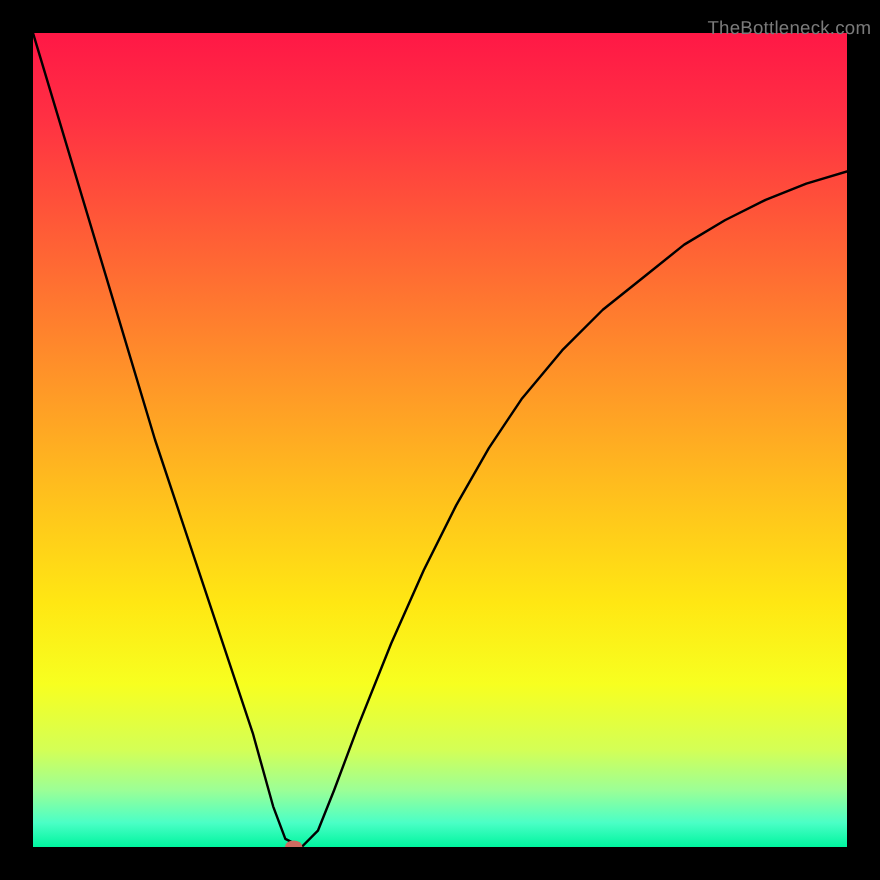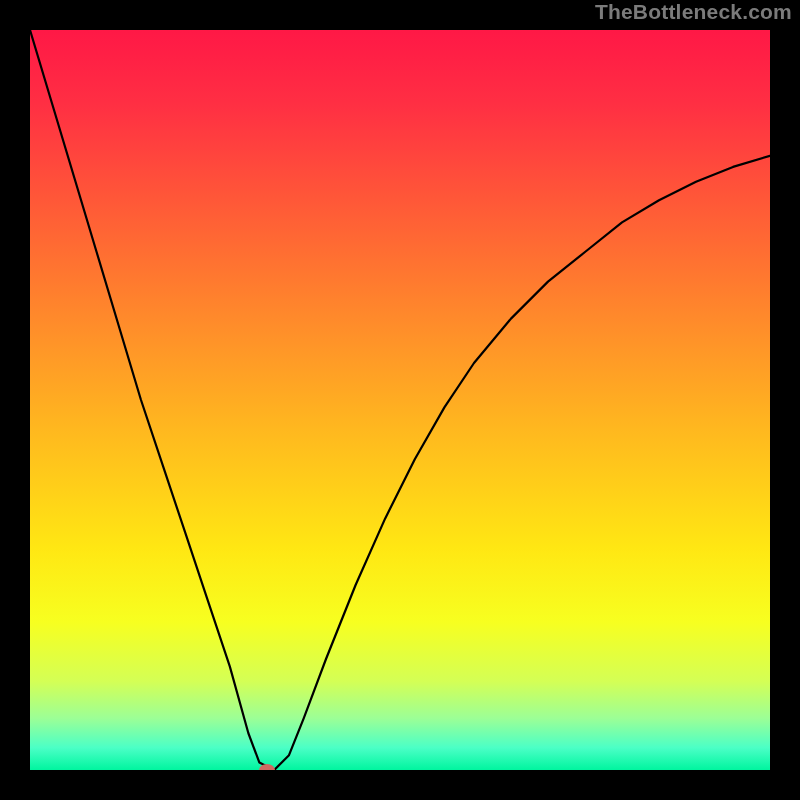--- a/index.html
+++ b/index.html
@@ -11,27 +11,26 @@
     font-family: Arial, Helvetica, sans-serif;
   }
   .outer {
     position: relative;
     width: 800px;
     height: 800px;
     background: #000;
   }
   .watermark {
     position: absolute;
-    top: 0;
+    top: 16px;
     right: 8px;
     color: #7b7b7b;
-    font-size: 21px;
+    font-size: 17px;
     letter-spacing: 0.2px;
     z-index: 5;
-    font-weight: bold;
   }
   .plot-area {
     position: absolute;
     left: 30px;
     top: 30px;
     width: 740px;
     height: 740px;
     overflow: hidden;
   }
   .gradient {

